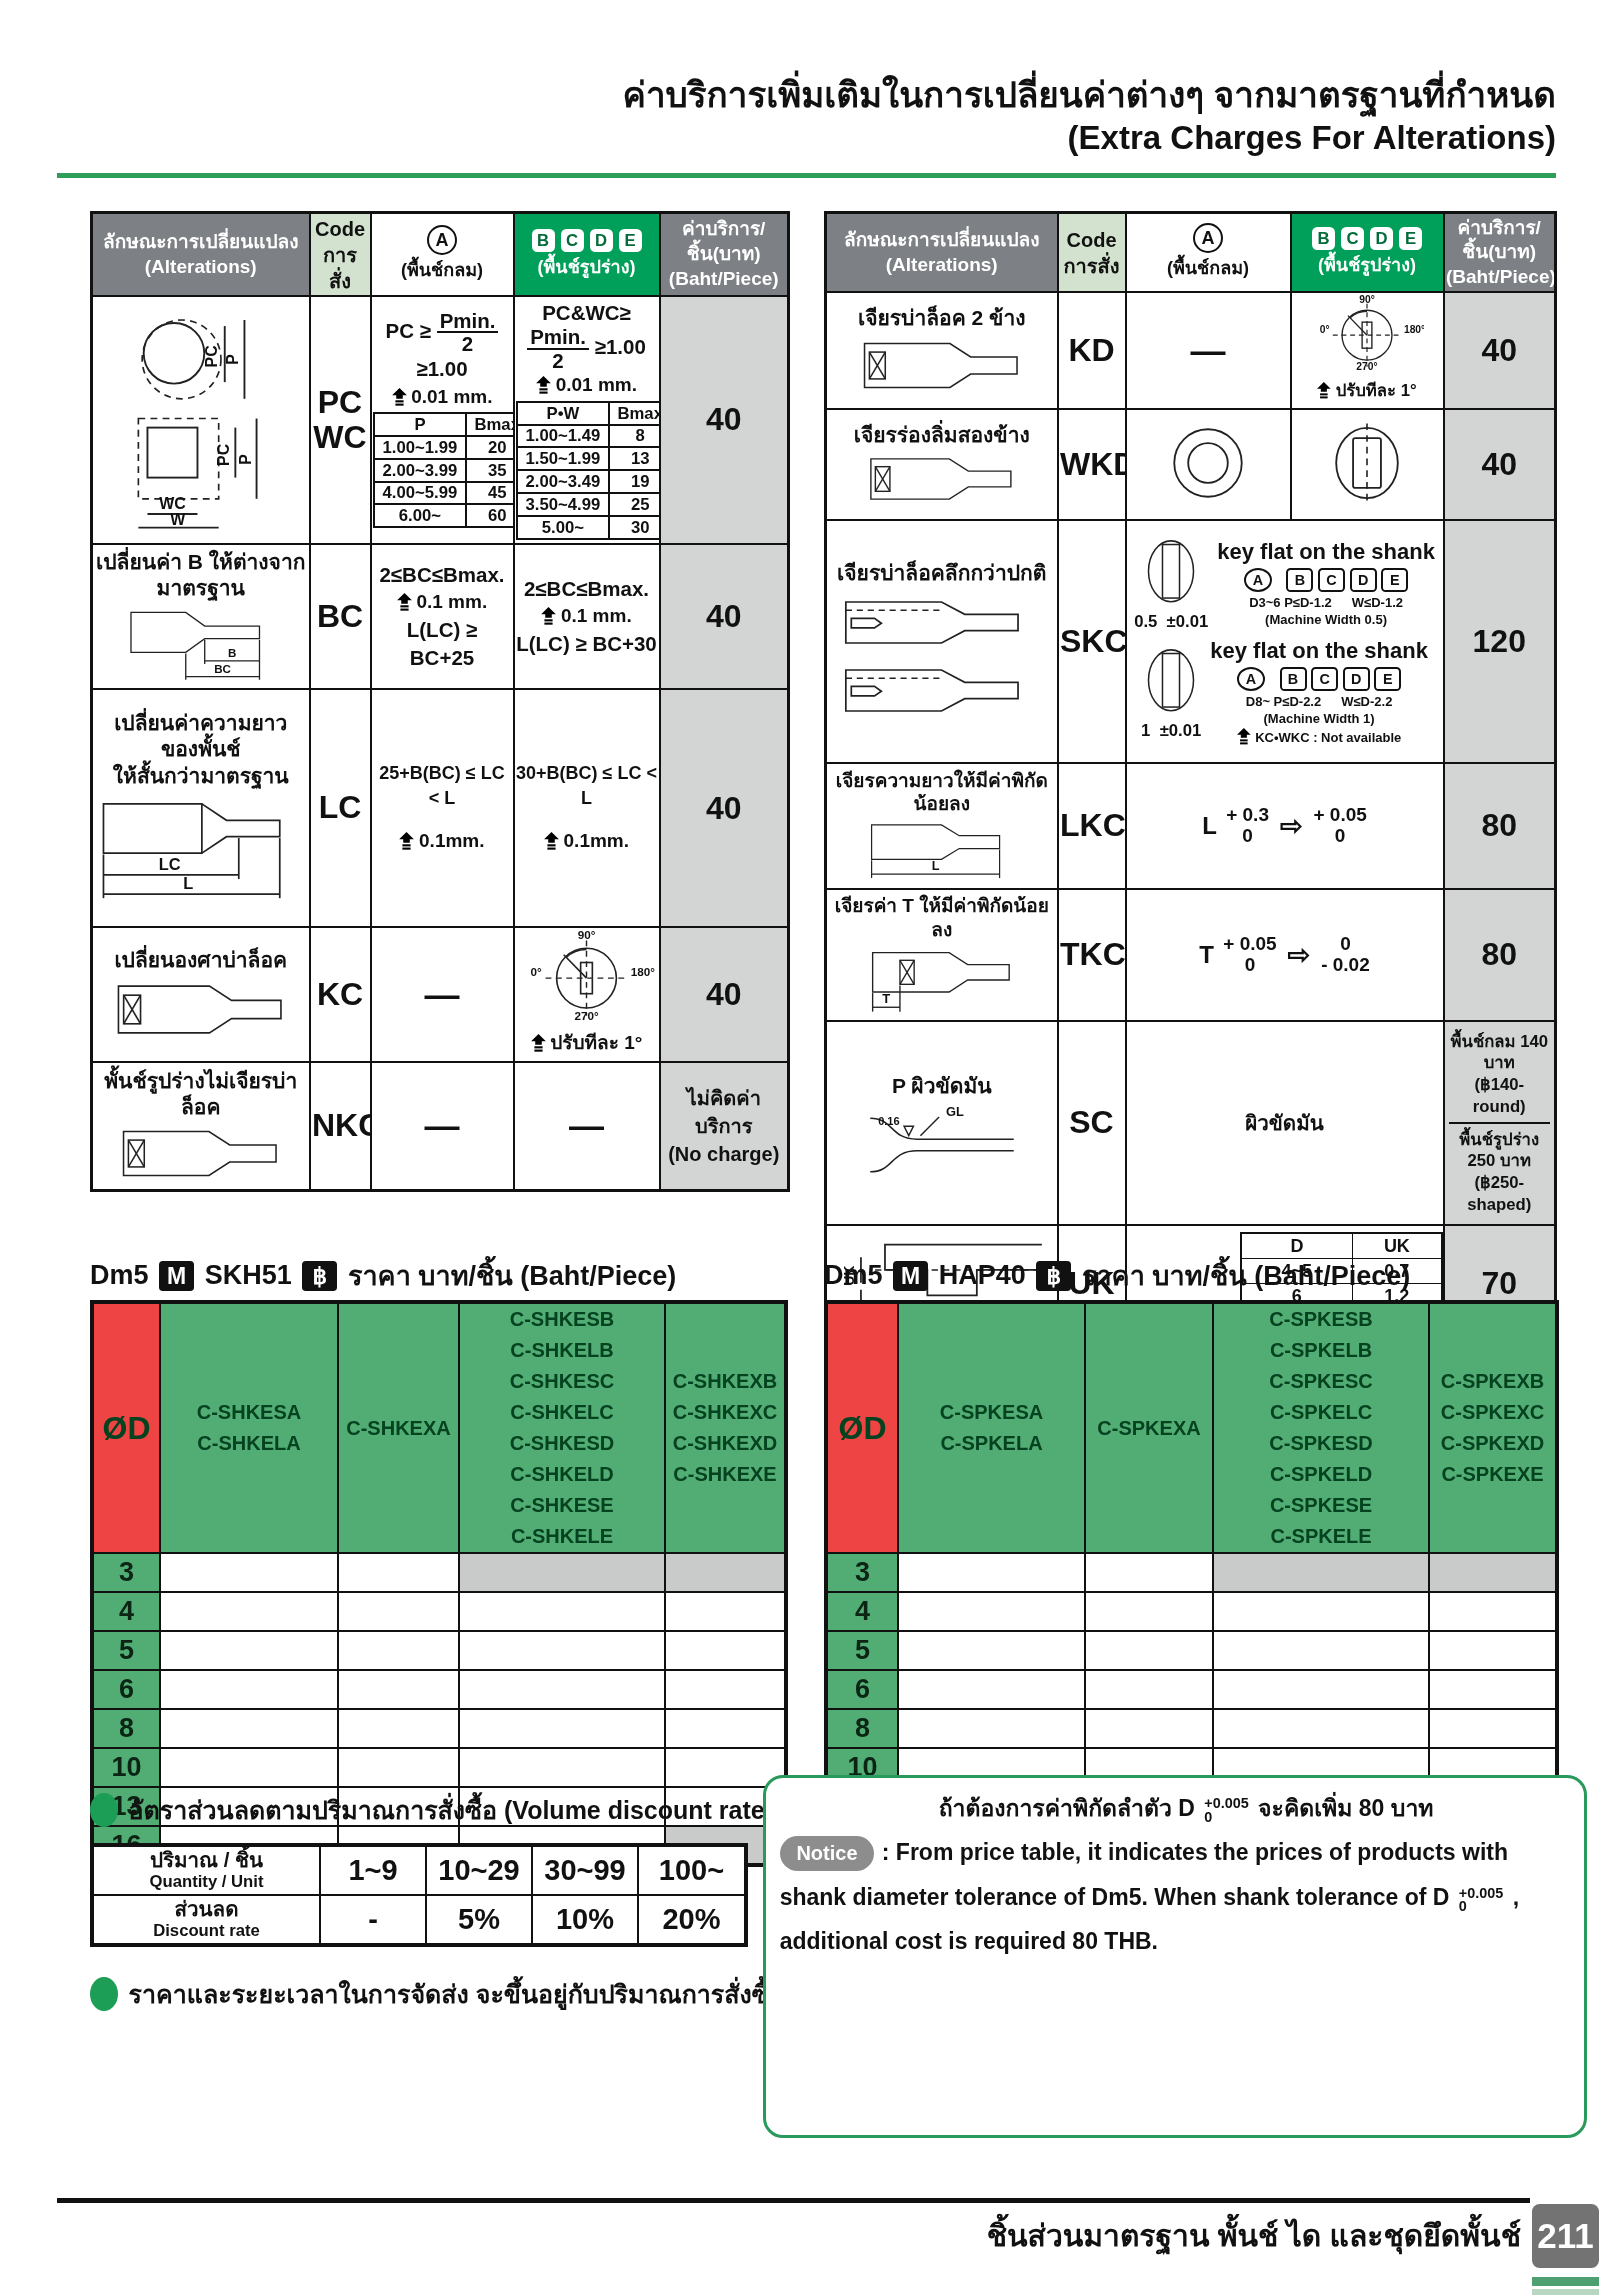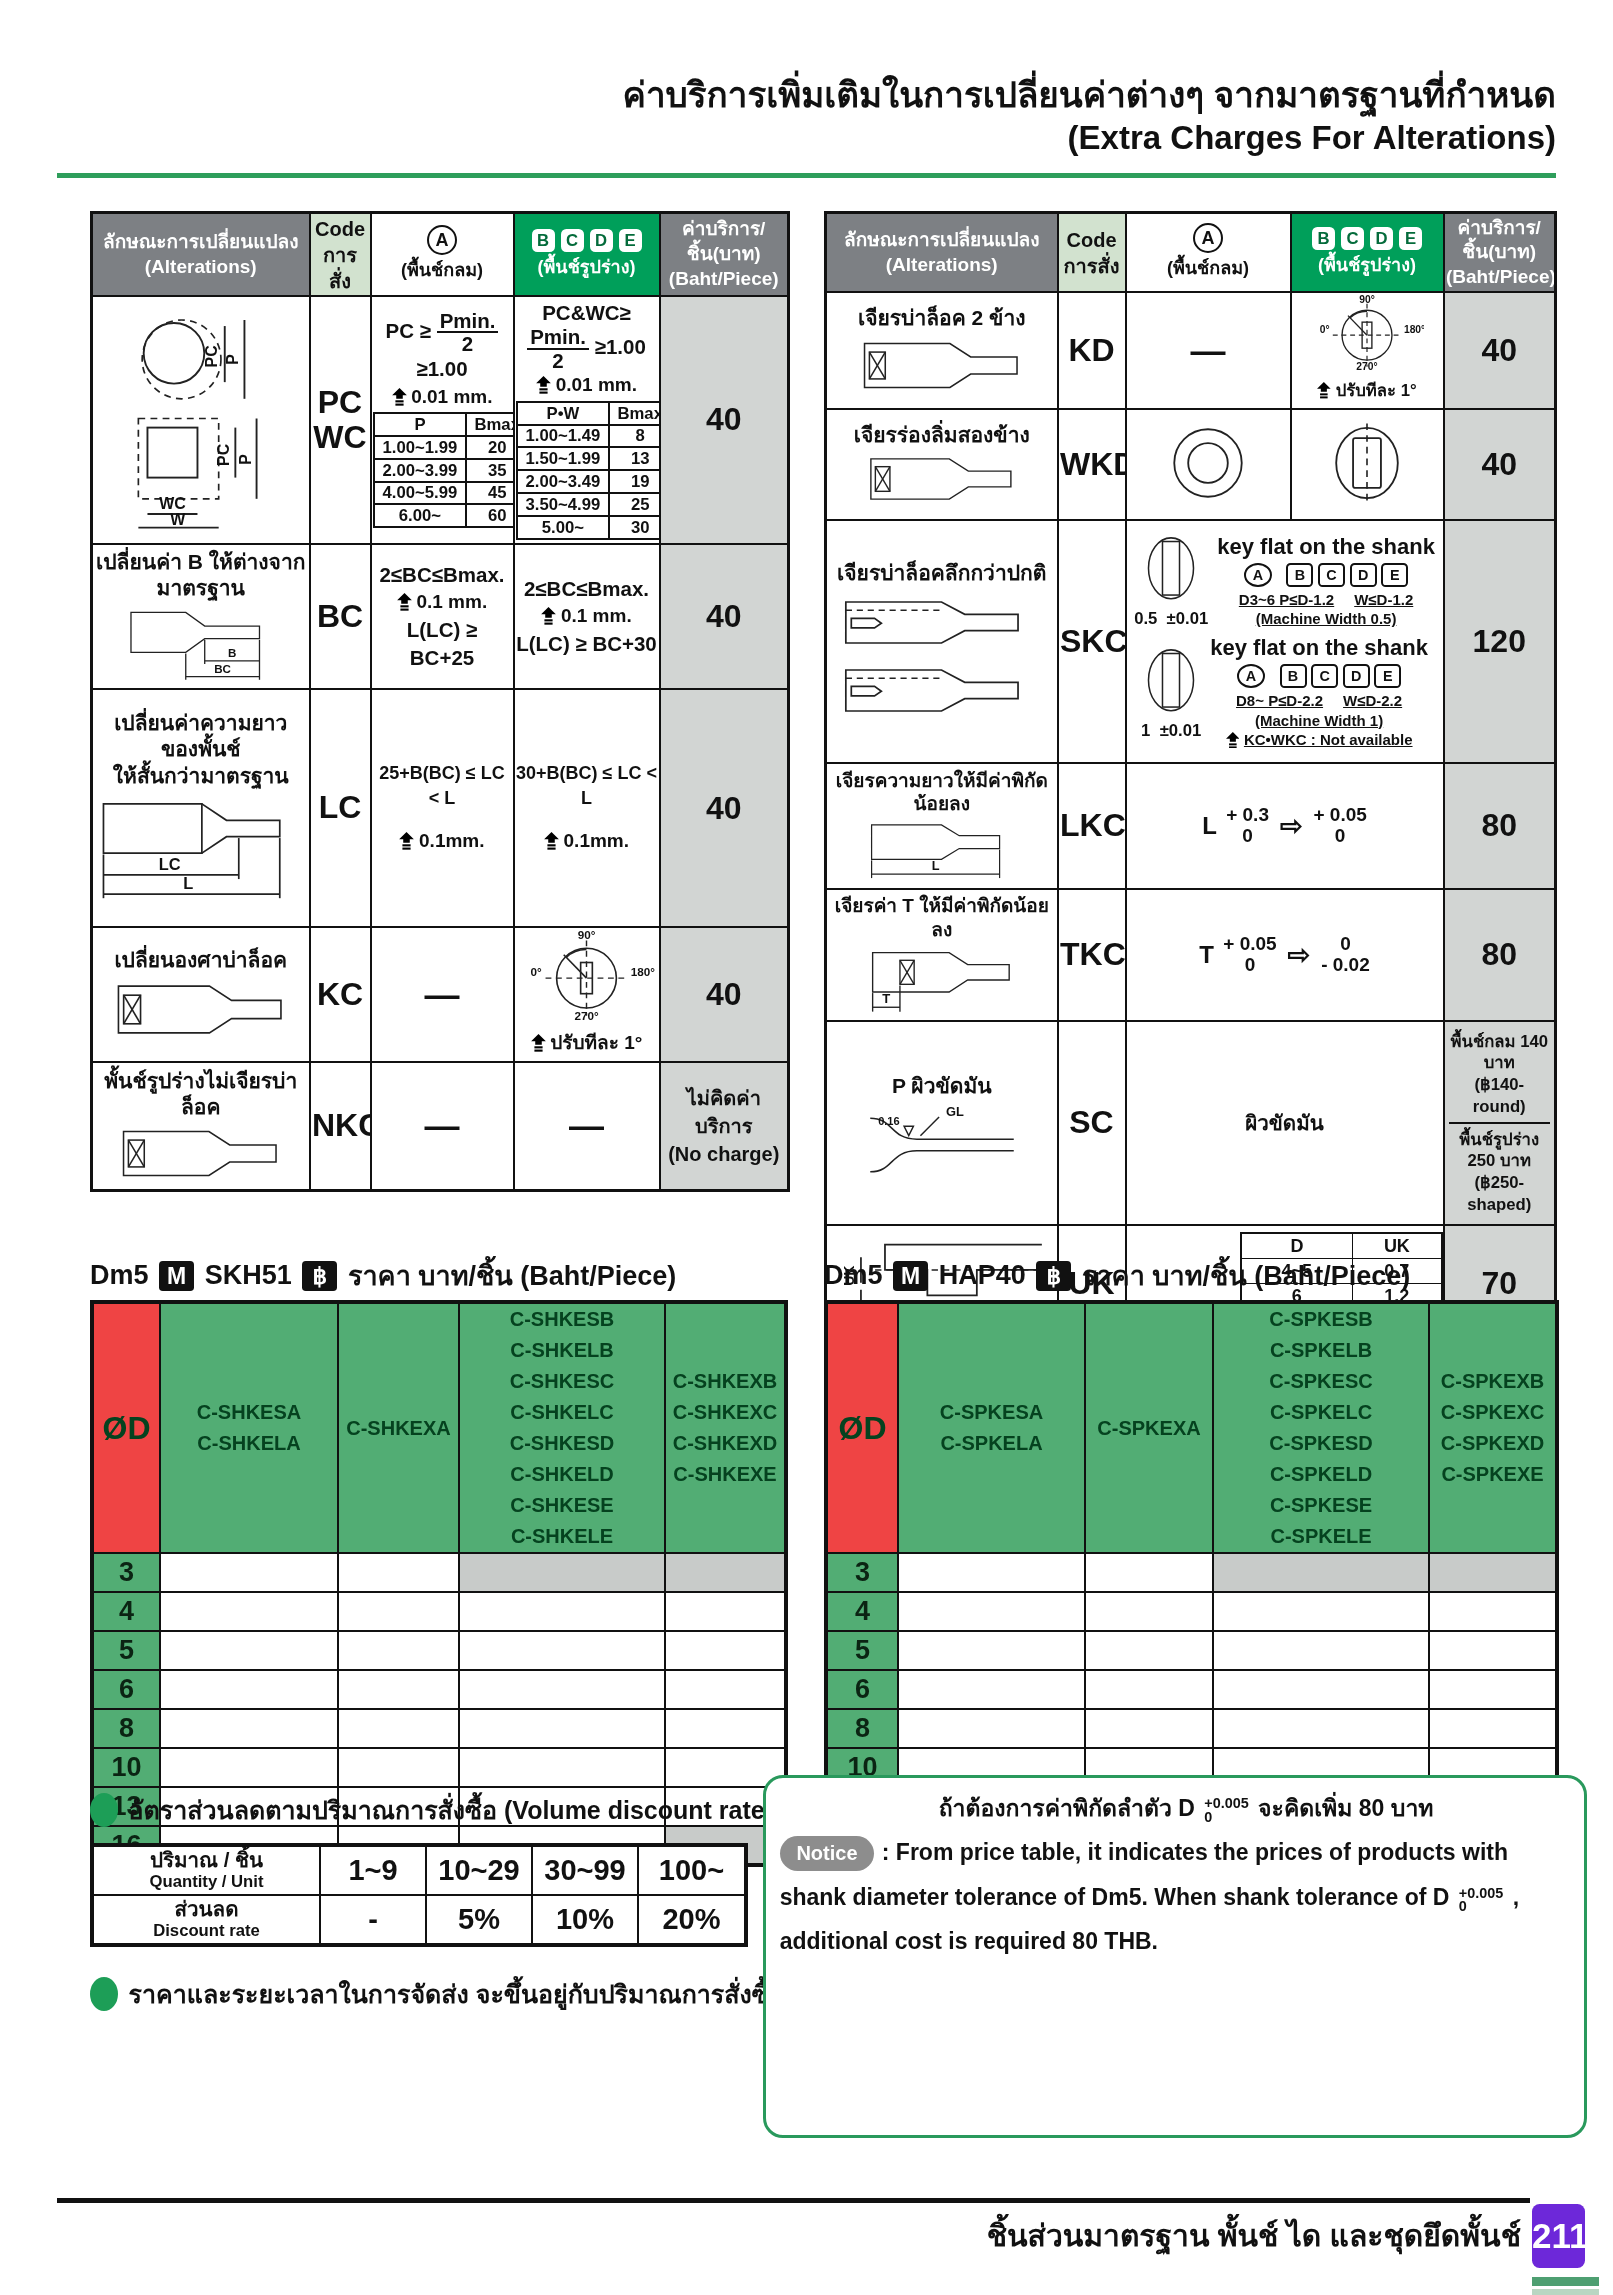--- a/index.html
+++ b/index.html
@@ -41,21 +41,21 @@
              font-size:16.7px;line-height:1.15;background:#fff;}
   table.mini th{border-bottom:2.3px solid #111;padding:0.8px 7.6px;font-size:16.7px;}
   table.mini td{padding:0.8px 7.6px;}
   table.mini th + th, table.mini td + td{border-left:2.3px solid #111;}
   table.mini2{border:2.3px solid #111;border-collapse:collapse;font-weight:bold;font-size:18px;background:#fff;}
   table.mini2 td{border:1.9px solid #111;padding:1.5px 13.7px;}
   .stk{display:inline-block;text-align:center;line-height:1.1;font-size:19px;font-weight:bold;vertical-align:middle;}
   .bigvar{font-size:24px;font-weight:bold;vertical-align:middle;margin-right:6px;}
   .bigarrow{font-size:27px;font-weight:bold;vertical-align:middle;margin:0 7.6px;}
   .keytitle{font-size:22px;font-weight:bold;}
-  .spec{font-size:15px;font-weight:bold;line-height:1.3;text-decoration:underline;}
+  .spec{font-size:13px;font-weight:bold;line-height:1.3;}
   .spec .gap{display:inline-block;width:20px;}
   .skcblock{display:flex;align-items:center;justify-content:center;gap:9px;}
   .dimtxt{font-size:16.7px;font-weight:bold;}
   .sc-price-top{border-bottom:2.3px solid #111;padding:4.6px 0;font-size:16.7px;font-weight:bold;line-height:1.3;}
   .sc-price-bot{padding:4.6px 0;font-size:16.7px;font-weight:bold;line-height:1.3;}
   svg text{font-family:"Liberation Sans",sans-serif;font-weight:bold;fill:#111;}
   .sld{stroke:#222;fill:none;stroke-width:2.5;}
   .dsh{stroke:#222;fill:none;stroke-width:2.2;stroke-dasharray:9 7;}
   
   .pt-title{position:absolute;font-size:27px;font-weight:bold;display:flex;align-items:center;gap:10.6px;}
@@ -80,21 +80,21 @@
   #notice{position:absolute;left:763px;top:1775px;width:824px;height:363px;border:3.8px solid #29995c;
           border-radius:20px;background:#fff;box-sizing:border-box;padding:13.7px 20px 7.6px 13.7px;}
   .n-line{font-size:23px;font-weight:bold;line-height:1.45;margin-bottom:10.6px;}
   .pill{display:inline-block;background:#8d8d8d;color:#fff;border-radius:18px;padding:3px 16.7px;
         font-size:20px;font-weight:bold;margin-right:7.6px;}
   .tolstk{display:inline-block;text-align:left;line-height:0.95;font-size:14.4px;font-weight:bold;vertical-align:-6px;margin:0 3px;}
   .indent{padding-left:159px;}
   
   #footer-line{position:absolute;left:57px;top:2198px;width:1473px;height:4.6px;background:#111;}
   #footer-text{position:absolute;right:93px;top:2212px;font-size:30px;font-weight:bold;}
-  #page-num{position:absolute;left:1532px;top:2204px;width:53px;height:64px;background:#6d28d9;color:#fff;
+  #page-num{position:absolute;left:1532px;top:2204px;width:67px;height:64px;background:#737373;color:#fff;
             font-size:35px;font-weight:bold;text-align:center;line-height:64px;border-radius:7.6px 7.6px 7.6px 7.6px;}
   .fstrip{position:absolute;left:1532px;width:67px;}
 </style>
 </head>
 <body>
 
 <div id="page">
 
   <div id="titleblock">
     <div id="title-th">ค่าบริการเพิ่มเติมในการเปลี่ยนค่าต่างๆ จากมาตรฐานที่กำหนด</div>

